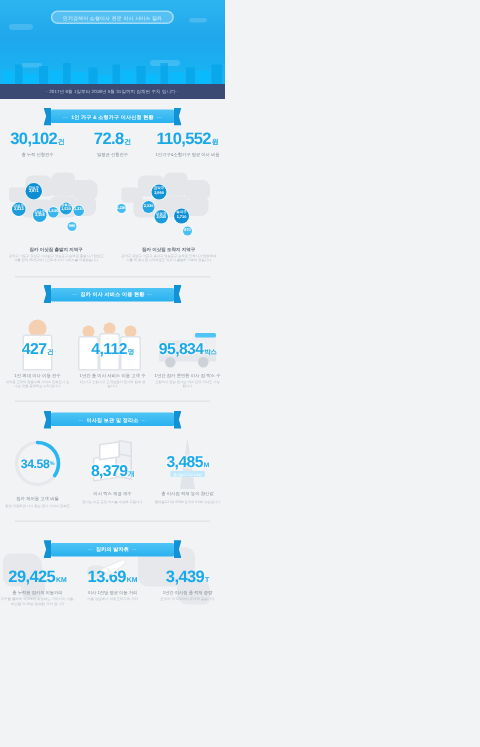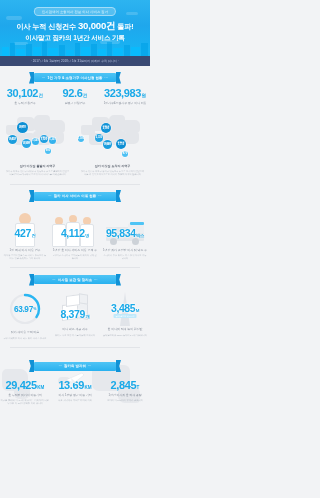--- a/index.html
+++ b/index.html
@@ -184,26 +184,20 @@
       <div class="bld" style="left:81px; width:9px;  height:9px;"></div>
       <div class="bld d" style="left:91px; width:6px;  height:12px;"></div>
       <div class="bld" style="left:98px; width:8px;  height:7px;"></div>
       <div class="bld d" style="left:107px;width:5px;  height:14px;"></div>
       <div class="bld" style="left:113px;width:10px; height:8px;"></div>
       <div class="bld d" style="left:124px;width:6px;  height:11px;"></div>
       <div class="bld" style="left:131px;width:9px;  height:9px;"></div>
       <div class="bld d" style="left:141px;width:7px;  height:13px;"></div>
     </div>
     <div class="hero-badge">인기검색어 소형이사 전문 이사 서비스 짐카</div>
-    <div class="hero-title">
-      <span class="l1">
-        <span>이사 누적 신청건수 </span><span class="big">30,000건</span><span> 돌파!</span>
-      </span>
-      <span class="l2">이사말고 짐카의 1년간 서비스 기록</span>
-    </div>
   </div>
   <div class="hero-strip">
     <span>· 2017년 6월 1일부터 2018년 5월 31일까지 집계된 수치 입니다 ·</span>
   </div>
 
   <div class="section">
     <div class="ribbon">
       <div class="cap l"></div>
       <div class="cap r"></div>
       <div class="band"></div>
@@ -211,25 +205,25 @@
         <span class="dots">···</span><span>1인 가구 &amp; 소형가구 이사신청 현황</span><span class="dots">···</span>
       </div>
     </div>
 
     <div class="stat-row" style="margin-top:6px;">
       <div class="stat">
         <div class="num"><span>30,102</span><span class="unit">건</span></div>
         <div class="cap">총 누적 신청건수</div>
       </div>
       <div class="stat">
-        <div class="num"><span>92.6</span><span class="unit">건</span></div>
+        <div class="num"><span>72.8</span><span class="unit">건</span></div>
         <div class="cap">일평균 신청건수</div>
       </div>
       <div class="stat">
-        <div class="num"><span>323,983</span><span class="unit">원</span></div>
+        <div class="num"><span>110,552</span><span class="unit">원</span></div>
         <div class="cap">1인가구&amp;소형가구 평균 이사 비용</div>
       </div>
     </div>
 
     <div class="maps">
       <div class="map-col">
         <div class="map-art">
           <div class="map-blob" style="left:6px; top:14px; width:14px;height:10px;border-radius:2px 4px 2px 3px;"></div>
           <div class="map-blob" style="left:17px;top:6px;  width:18px;height:14px;border-radius:4px 5px 3px 4px;"></div>
           <div class="map-blob" style="left:34px;top:4px;  width:16px;height:16px;border-radius:5px 4px 4px 3px;"></div>
@@ -379,21 +373,21 @@
     </div>
 
     <div class="icon-row" style="align-items:flex-start;">
       <div class="icon-cell">
         <div class="donut-wrap">
           <svg width="34" height="34" viewBox="0 0 34 34">
             <circle cx="17" cy="17" r="14" fill="none" stroke="#e6e8ec" stroke-width="2.2"></circle>
             <circle cx="17" cy="17" r="14" fill="none" stroke="#2ab6f2" stroke-width="2.4" stroke-linecap="round" stroke-dasharray="30.4 87.9" transform="rotate(-90 17 17)"></circle>
           </svg>
           <div class="donut-val">
-              <span>63.97</span>
+              <span>34.58</span>
               <span class="unit">%</span>
             </div>
         </div>
         <div style="font-size:2.9px;color:#7f8794;line-height:1.35;margin-top:5px;">짐카 재이용 고객 비율</div>
         <div style="font-size:2.2px;color:#b3b9c2;margin-top:1.5px;line-height:1.4;padding:0 3px;">한번 이용하면 다시 찾는 짐카 서비스 만족도</div>
       </div>
 
       <div class="icon-cell">
         <div class="art" style="height:40px;">
           <div class="boxes" style="width:30px;height:30px;">
@@ -454,20 +448,20 @@
         <div class="num"><span>29,425</span><span class="unit">KM</span></div>
         <div class="cap">총 누적된 짐카의 이동거리</div>
         <div class="sub">지구를 둘레의 약 3/4에 해당하는 거리이며 서울-부산을 약 36번 왕복한 거리 입니다</div>
       </div>
       <div class="stat">
         <div class="num"><span>13.69</span><span class="unit">KM</span></div>
         <div class="cap">이사 1건당 평균 이동 거리</div>
         <div class="sub">서울 강남에서 여의도까지의 거리</div>
       </div>
       <div class="stat">
-        <div class="num"><span>2,845</span><span class="unit">T</span></div>
+        <div class="num"><span>3,439</span><span class="unit">T</span></div>
         <div class="cap">1년간 이사짐 총 적재 중량</div>
         <div class="sub">코끼리 약 570마리 무게와 같습니다</div>
       </div>
     </div>
   </div>
 
 </div>
 
 </body></html>

